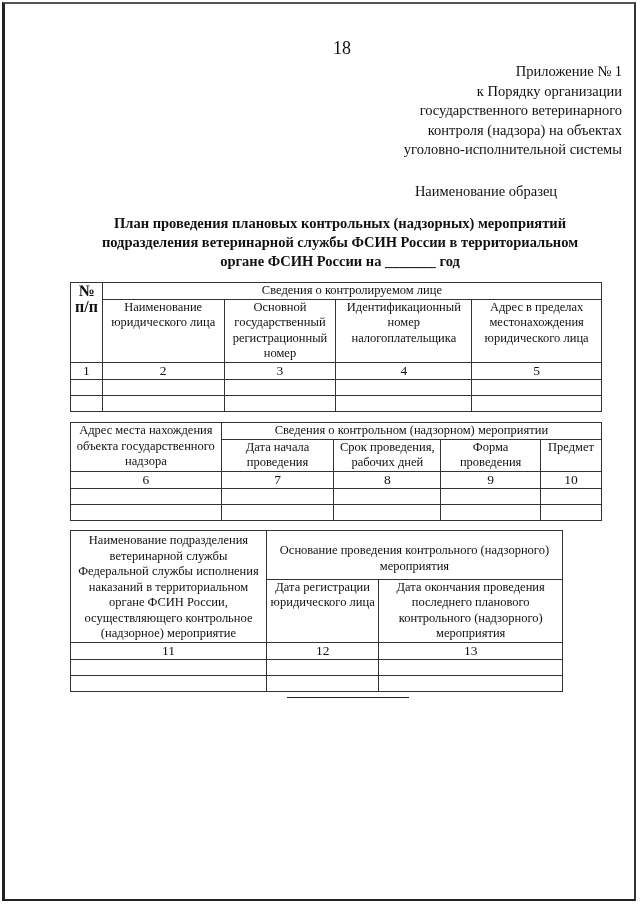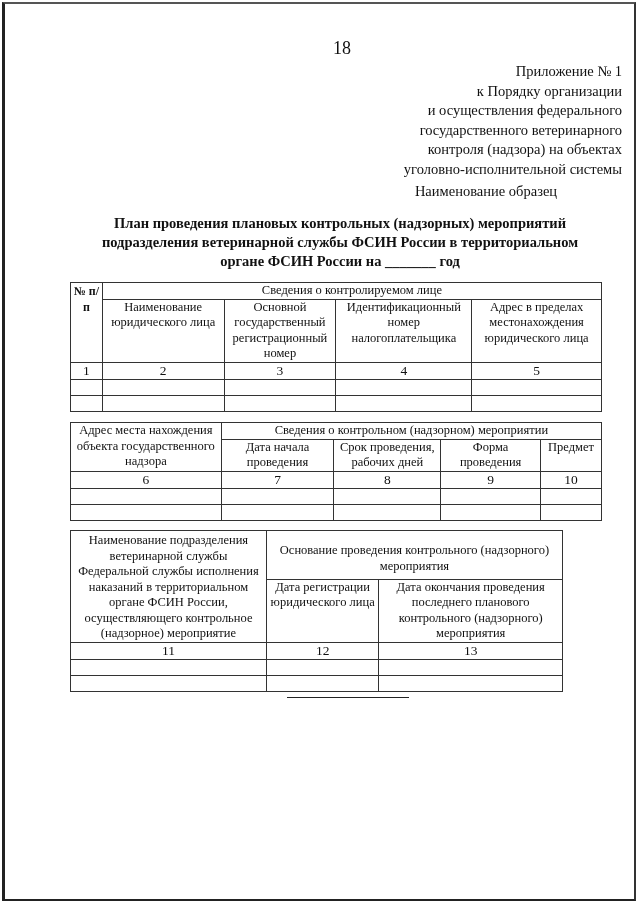--- a/index.html
+++ b/index.html
@@ -26,21 +26,20 @@
 </head>
 <body>
 
 <div class="frame"></div>
 
 <div class="page-num">18</div>
 
 <div class="appendix">
   <div>Приложение № 1</div>
   <div>к Порядку организации</div>
-  <div>и осуществления федерального</div>
   <div>государственного ветеринарного</div>
   <div>контроля (надзора) на объектах</div>
   <div>уголовно-исполнительной системы</div>
 </div>
 <div class="sample">Наименование образец</div>
 
 <div class="title">
   <div>План проведения плановых контрольных (надзорных) мероприятий</div>
   <div>подразделения ветеринарной службы ФСИН России в территориальном</div>
   <div>органе ФСИН России на _______ год</div>
@@ -49,21 +48,21 @@
 <table class="t1">
   <colgroup>
       <col style="width:32px">
       <col style="width:122px">
       <col style="width:112px">
       <col style="width:136px">
       <col style="width:130px">
     </colgroup>
   <tbody>
       <tr>
-    <td rowspan="2" style="font-weight:bold;font-size:12px;line-height:16px;">№ п/п</td>
+    <td rowspan="2" style="font-weight:bold;font-size:16px;line-height:16px;">№ п/п</td>
     <td colspan="4">Сведения о контролируемом лице</td>
   </tr>
   <tr style="height:62px">
     <td>Наименование юридического лица</td>
     <td>Основной государственный регистрационный номер</td>
     <td>Идентификационный номер налогоплательщика</td>
     <td>Адрес в пределах местонахождения юридического лица</td>
   </tr>
   <tr class="num">
     <td>1</td>

